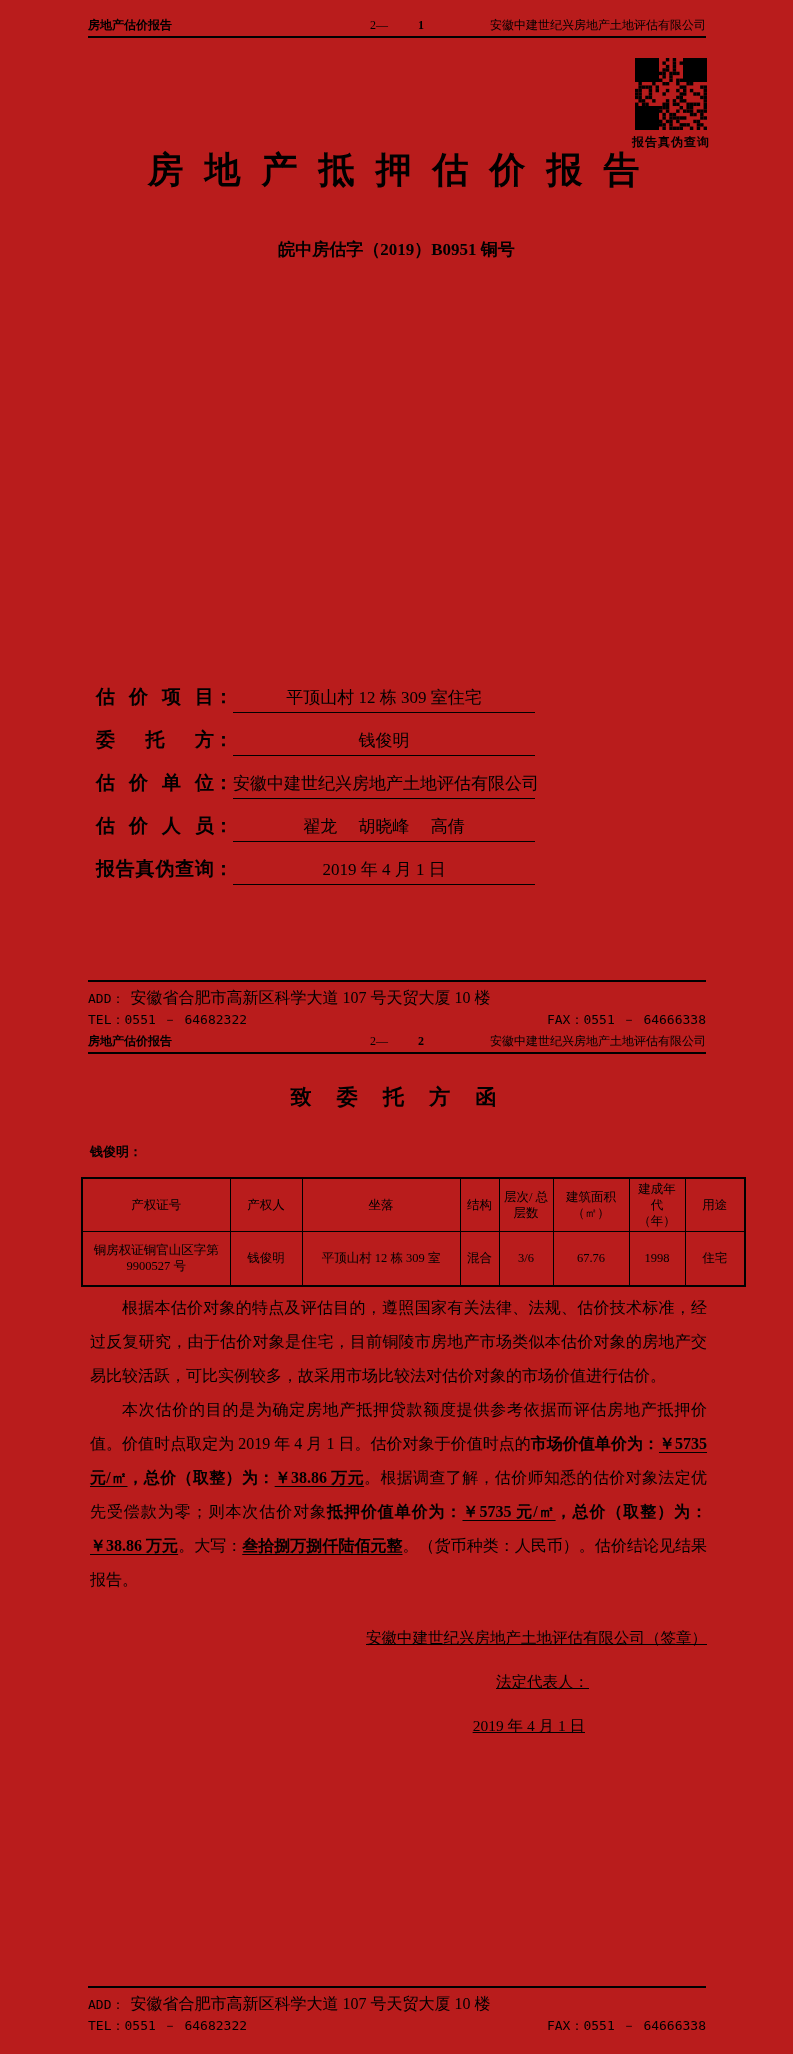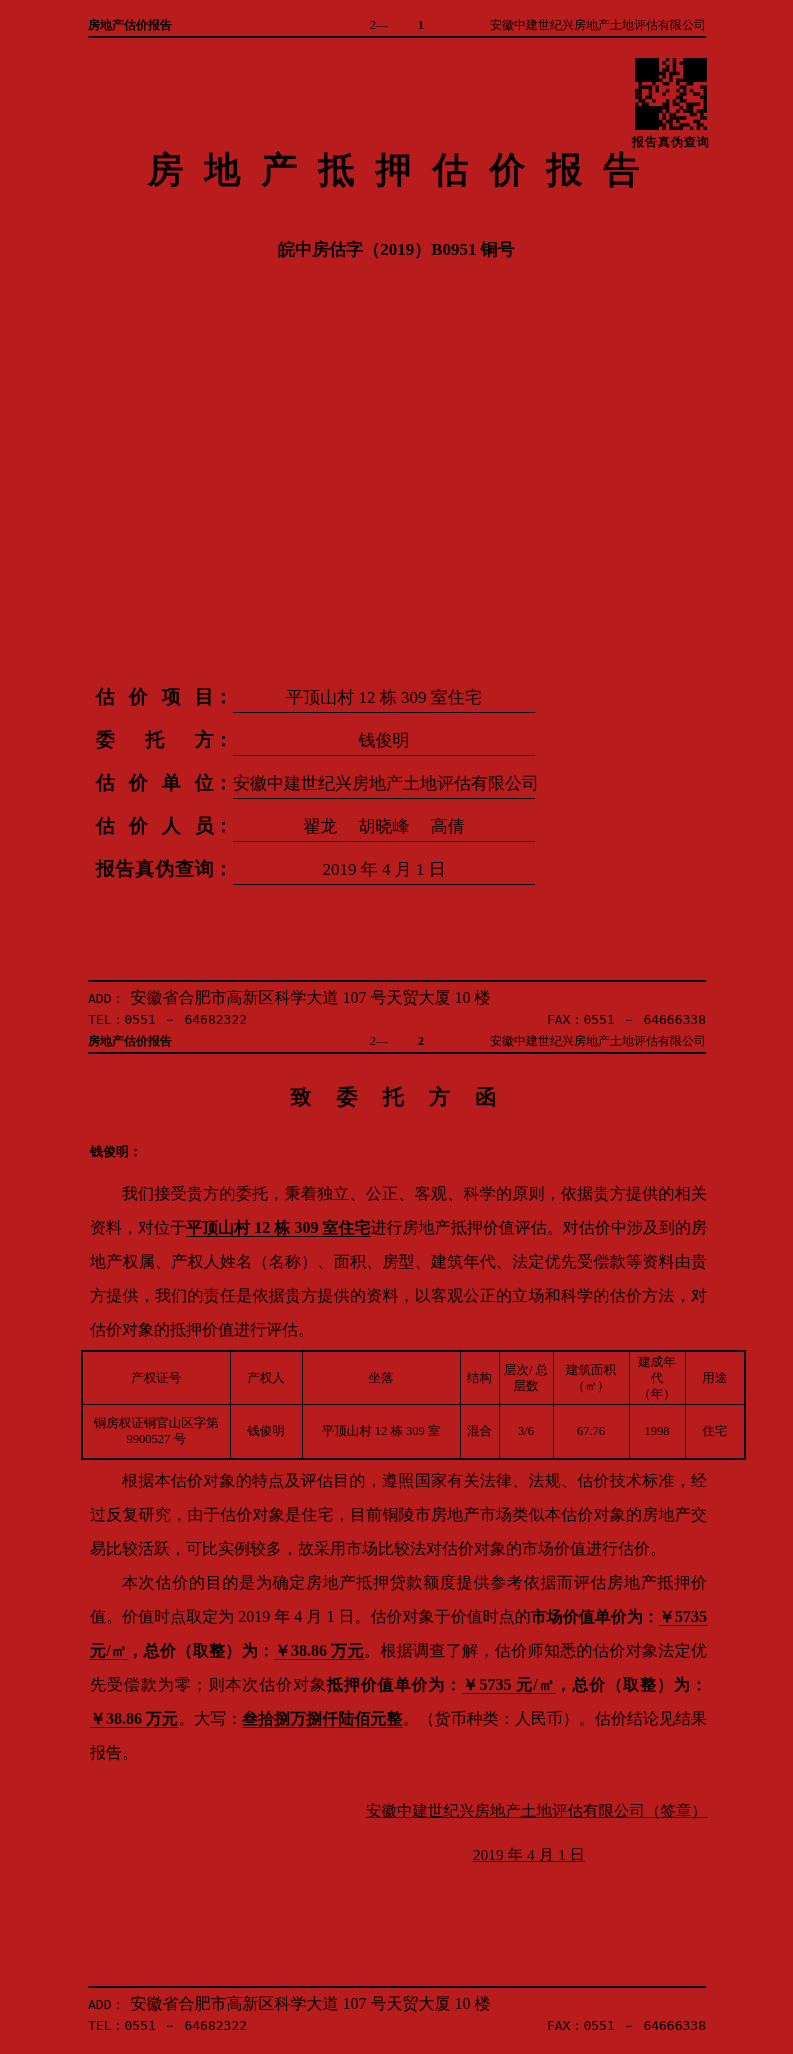--- a/index.html
+++ b/index.html
@@ -310,21 +310,20 @@
     <span class="ph-left">房地产估价报告</span>
     <span class="ph-center"><span>2—</span><b>2</b></span>
     <span class="ph-right">安徽中建世纪兴房地产土地评估有限公司</span>
   </div>
 
   <div class="letter">
     <h2 class="letter-title">致 委 托 方 函</h2>
     <div class="salute">钱俊明：</div>
 
     <div id="paras-before">
-        <p class="body-p"><span>我们接受贵方的委托，秉着独立、公正、客观、科学的原则，依据贵方提供的相关资料，对位于</span><span style="font-weight: bold; text-decoration: underline;">平顶山村 12 栋 309 室住宅</span><span>进行房地产抵押价值评估。对估价中涉及到的房地产权属、产权人姓名（名称）、面积、房型、建筑年代、法定优先受偿款等资料由贵方提供，我们的责任是依据贵方提供的资料，以客观公正的立场和科学的估价方法，对估价对象的抵押价值进行评估。</span></p>
       </div>
 
     <table class="ptable">
       <colgroup>
         <col style="width:148px">
           <col style="width:72px">
           <col style="width:158px">
           <col style="width:39px">
         <col style="width:54px">
           <col style="width:76px">
@@ -357,20 +356,21 @@
       </tbody>
     </table>
 
     <div id="paras-after">
         <p class="body-p"><span>根据本估价对象的特点及评估目的，遵照国家有关法律、法规、估价技术标准，经过反复研究，由于估价对象是住宅，目前铜陵市房地产市场类似本估价对象的房地产交易比较活跃，可比实例较多，故采用市场比较法对估价对象的市场价值进行估价。</span></p>
         <p class="body-p"><span>本次估价的目的是为确定房地产抵押贷款额度提供参考依据而评估房地产抵押价值。价值时点取定为 2019 年 4 月 1 日。估价对象于价值时点的</span><span style="font-weight: bold;">市场价值单价为：</span><span style="font-weight: bold; text-decoration: underline;">￥5735 元/㎡</span><span style="font-weight: bold;">，</span><span style="font-weight: bold;">总价（取整）为：</span><span style="font-weight: bold; text-decoration: underline;">￥38.86 万元</span><span>。根据调查了解，估价师知悉的估价对象法定优先受偿款为零；则本次估价对象</span><span style="font-weight: bold;">抵押价值单价为：</span><span style="font-weight: bold; text-decoration: underline;">￥5735 元/㎡</span><span style="font-weight: bold;">，</span><span style="font-weight: bold;">总价（取整）为：</span><span style="font-weight: bold; text-decoration: underline;">￥38.86 万元</span><span>。大写：</span><span style="font-weight: bold; text-decoration: underline;">叁拾捌万捌仟陆佰元整</span><span>。（货币种类：人民币）。估价结论见结果报告。</span></p>
       </div>
 
     <div class="closing">
       <div class="close-company">安徽中建世纪兴房地产土地评估有限公司（签章）</div>
+      <div class="close-rep">法定代表人：</div>
       <div class="close-date">2019 年 4 月 1 日</div>
     </div>
   </div>
 
   <div class="pg-footer">
     <div class="f-line1"><span class="mono">ADD：</span><span class="f-add">安徽省合肥市高新区科学大道 107 号天贸大厦 10 楼</span></div>
     <div class="f-line2">
       <span><span class="mono">TEL：</span><span class="mono">0551 － 64682322</span></span>
       <span><span class="mono">FAX：</span><span class="mono">0551 － 64666338</span></span>
     </div>

